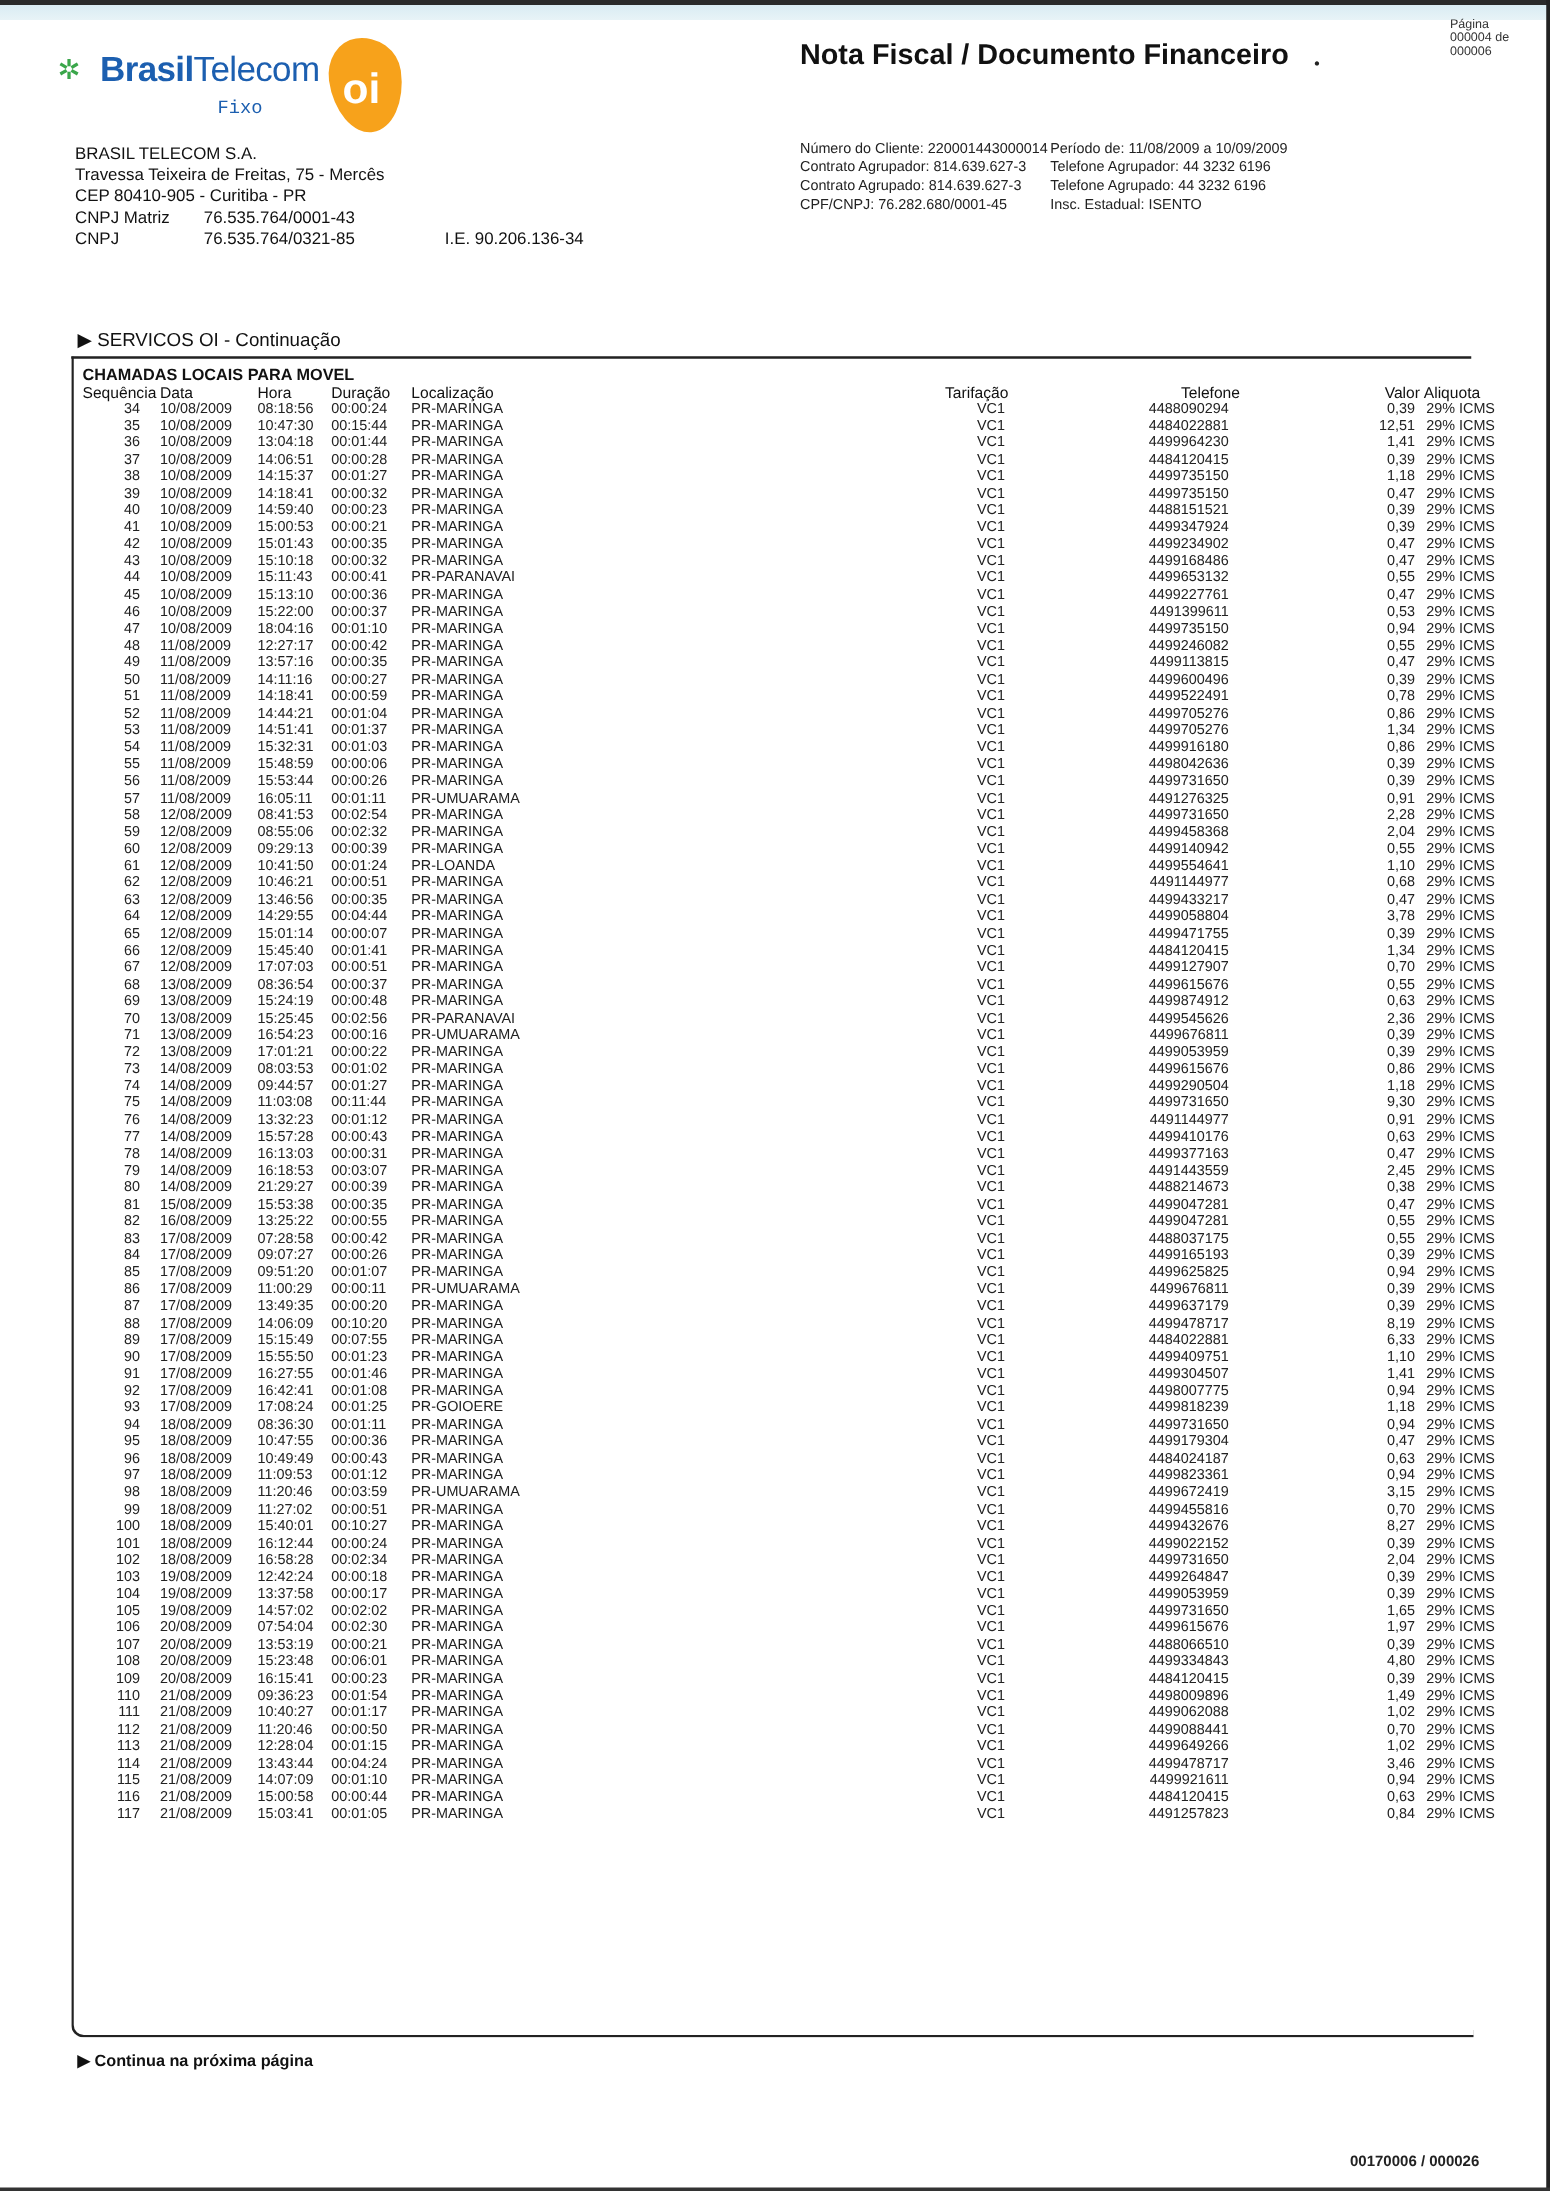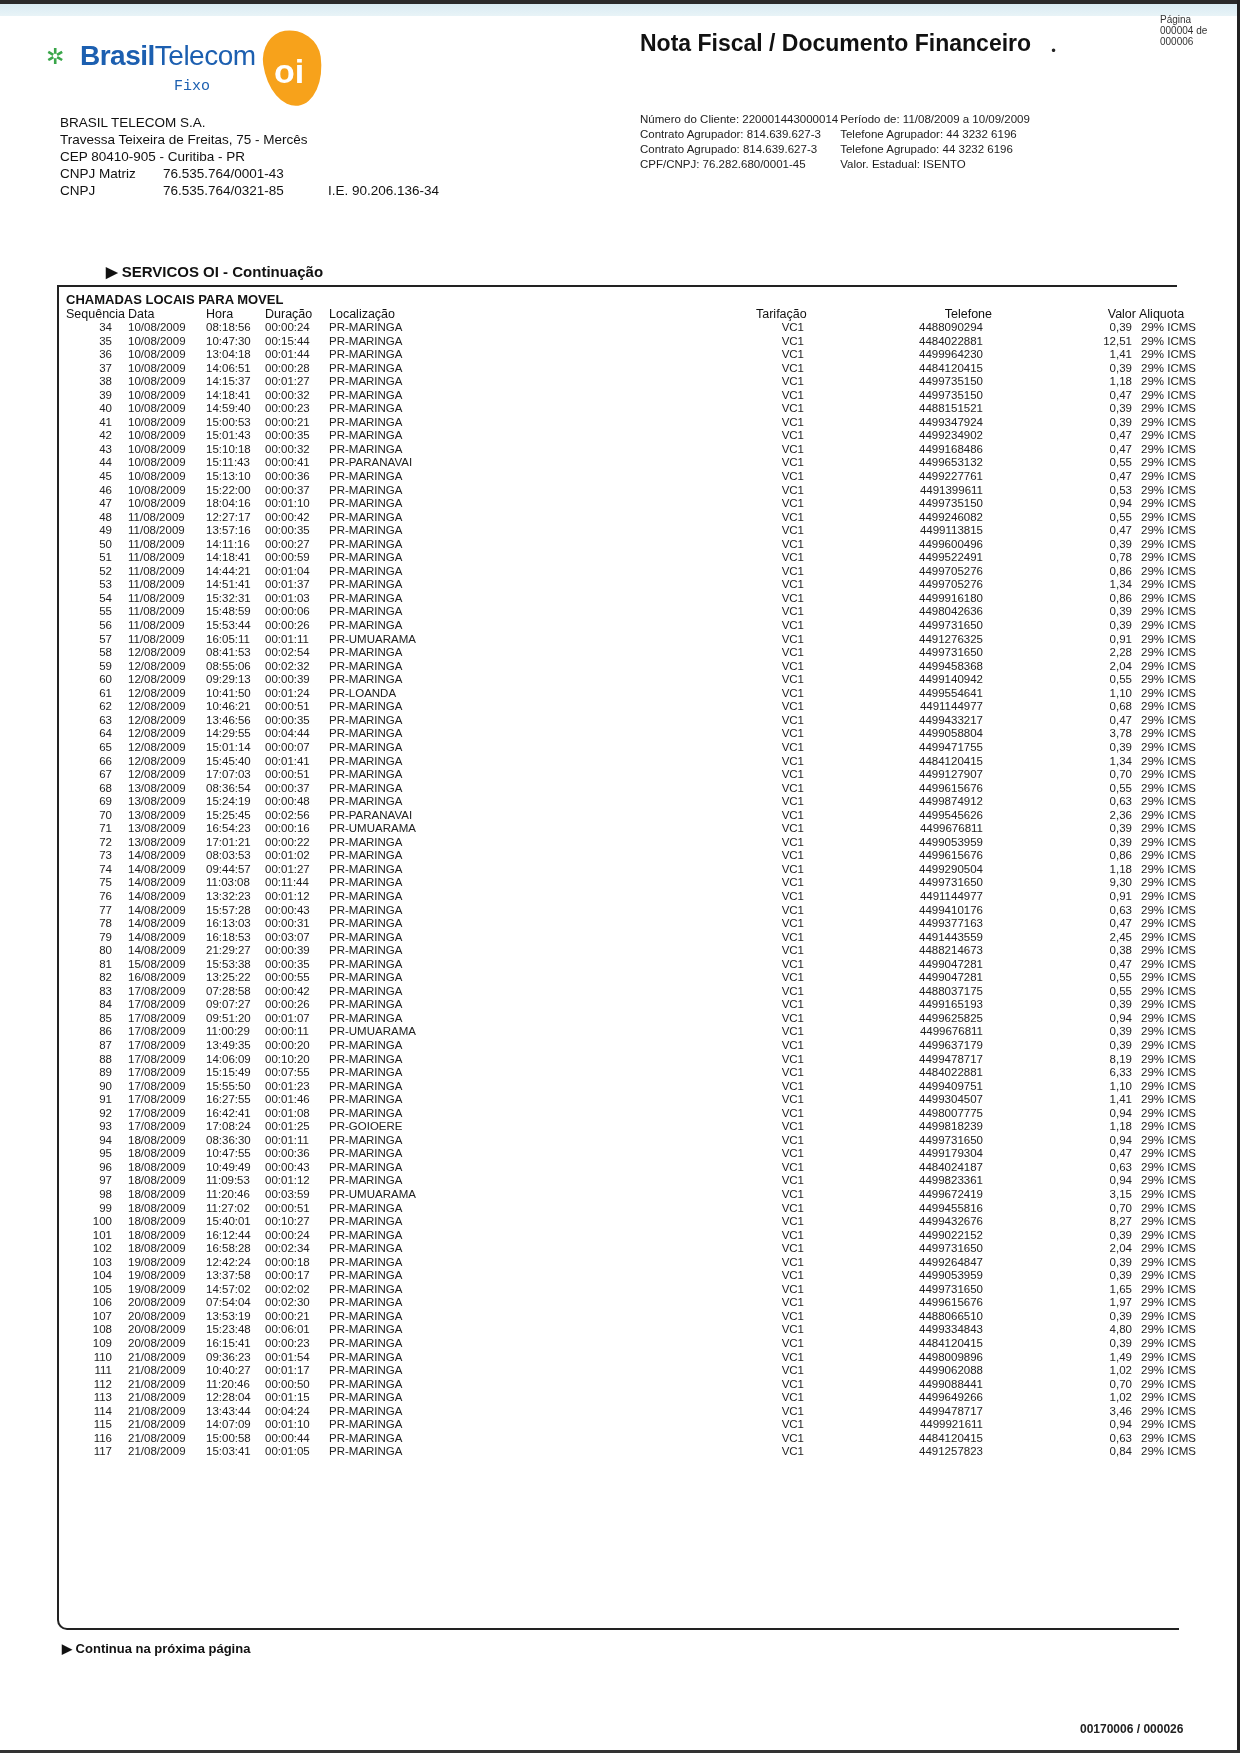--- a/index.html
+++ b/index.html
@@ -17,32 +17,32 @@
     .bt-name { position:absolute; left:34px; top:10px; font-family:"Liberation Sans", sans-serif; font-size:28px; color:#1c5fb0; letter-spacing:-0.5px; }
     .bt-name b { font-weight:bold; }
     .bt-fixo { position:absolute; left:128px; top:48px; font-family:Liberation Mono, monospace; font-size:15px; color:#1c5fb0; }
     .oi-blob { position:absolute; left:218px; top:0; width:58px; height:76px; background:#f7a21b;
       border-radius: 45% 55% 50% 50% / 40% 40% 60% 60%; transform: rotate(-8deg); }
     .oi-text { position:absolute; left:228px; top:22px; font-family:"Liberation Sans", sans-serif; font-size:34px; font-weight:bold; color:#ffffff; }
 
     .company { position:absolute; left:60px; top:114px; font-family:"Liberation Sans", sans-serif; font-size:13.5px; line-height:17px; color:#111; }
     .company .row { white-space: nowrap; }
     .company .lbl { display:inline-block; width:103px; }
-    .company .ie { display:inline-block; margin-left:44px; }
+    .company .ie { display:inline-block; margin-left:72px; }
 
     .doc-title { position:absolute; left:640px; top:30px; font-family:"Liberation Sans", sans-serif; font-size:23px; font-weight:bold; color:#111; }
     .page-box { position:absolute; left:1160px; top:14px; font-family:"Liberation Sans", sans-serif; font-size:10px; line-height:11px; color:#333; }
     .dot-mark { position:absolute; left:1050px; top:44px; font-size:12px; color:#222; }
 
     .client { position:absolute; left:640px; top:112px; font-family:"Liberation Sans", sans-serif; font-size:11.5px; line-height:15px; color:#222; }
     .client .col { display:inline-block; vertical-align:top; }
     .client .col1 { width:197px; }
     .client .row { white-space:nowrap; }
 
-    .section { position:absolute; left:62px; top:263px; font-family:"Liberation Sans", sans-serif; font-size:15px; font-weight:bold; color:#111;margin-left:44px; }
+    .section { position:absolute; left:62px; top:263px; font-family:"Liberation Sans", sans-serif; font-size:15px; font-weight:normal; color:#111; }
     .frame { position:absolute; left:57px; top:285px; width:1120px; height:1343px;
       border-left:2px solid #222; border-bottom:2px solid #222; border-radius:0 0 0 10px; }
     .frame-top { position:absolute; left:57px; top:285px; width:1120px; height:0; border-top:2px solid #222; }
     .subsection { position:absolute; left:66px; top:292px; font-family:"Liberation Sans", sans-serif; font-size:13px; font-weight:bold; color:#111; }
 
     .table { position:absolute; left:66px; top:307px; width:1110px; font-family:"Liberation Sans", sans-serif; font-size:11.5px; color:#222; }
     .thead, .trow { position:relative; height:13.55px; line-height:13.55px; white-space:nowrap; }
     .thead { font-weight:normal; font-size:12.5px; color:#111; height:14px; line-height:14px; }
     .c { position:absolute; top:0; }
     .c-seq { left:0; width:56px; }
@@ -99,21 +99,21 @@
   <div class="col col1">
     <div class="row">Número do Cliente: 220001443000014</div>
     <div class="row">Contrato Agrupador: 814.639.627-3</div>
     <div class="row">Contrato Agrupado: 814.639.627-3</div>
     <div class="row">CPF/CNPJ: 76.282.680/0001-45</div>
   </div>
   <div class="col col2">
     <div class="row">Período de: 11/08/2009 a 10/09/2009</div>
     <div class="row">Telefone Agrupador: 44 3232 6196</div>
     <div class="row">Telefone Agrupado: 44 3232 6196</div>
-    <div class="row">Valor. Estadual: ISENTO</div>
+    <div class="row">Insc. Estadual: ISENTO</div>
   </div>
 </div>
 
 <div class="section"><span>▶ </span><span>SERVICOS OI - Continuação</span></div>
 <div class="frame"></div>
 <div class="frame-top"></div>
 <div class="subsection">CHAMADAS LOCAIS PARA MOVEL</div>
 
 <div class="table">
   <div class="thead">

